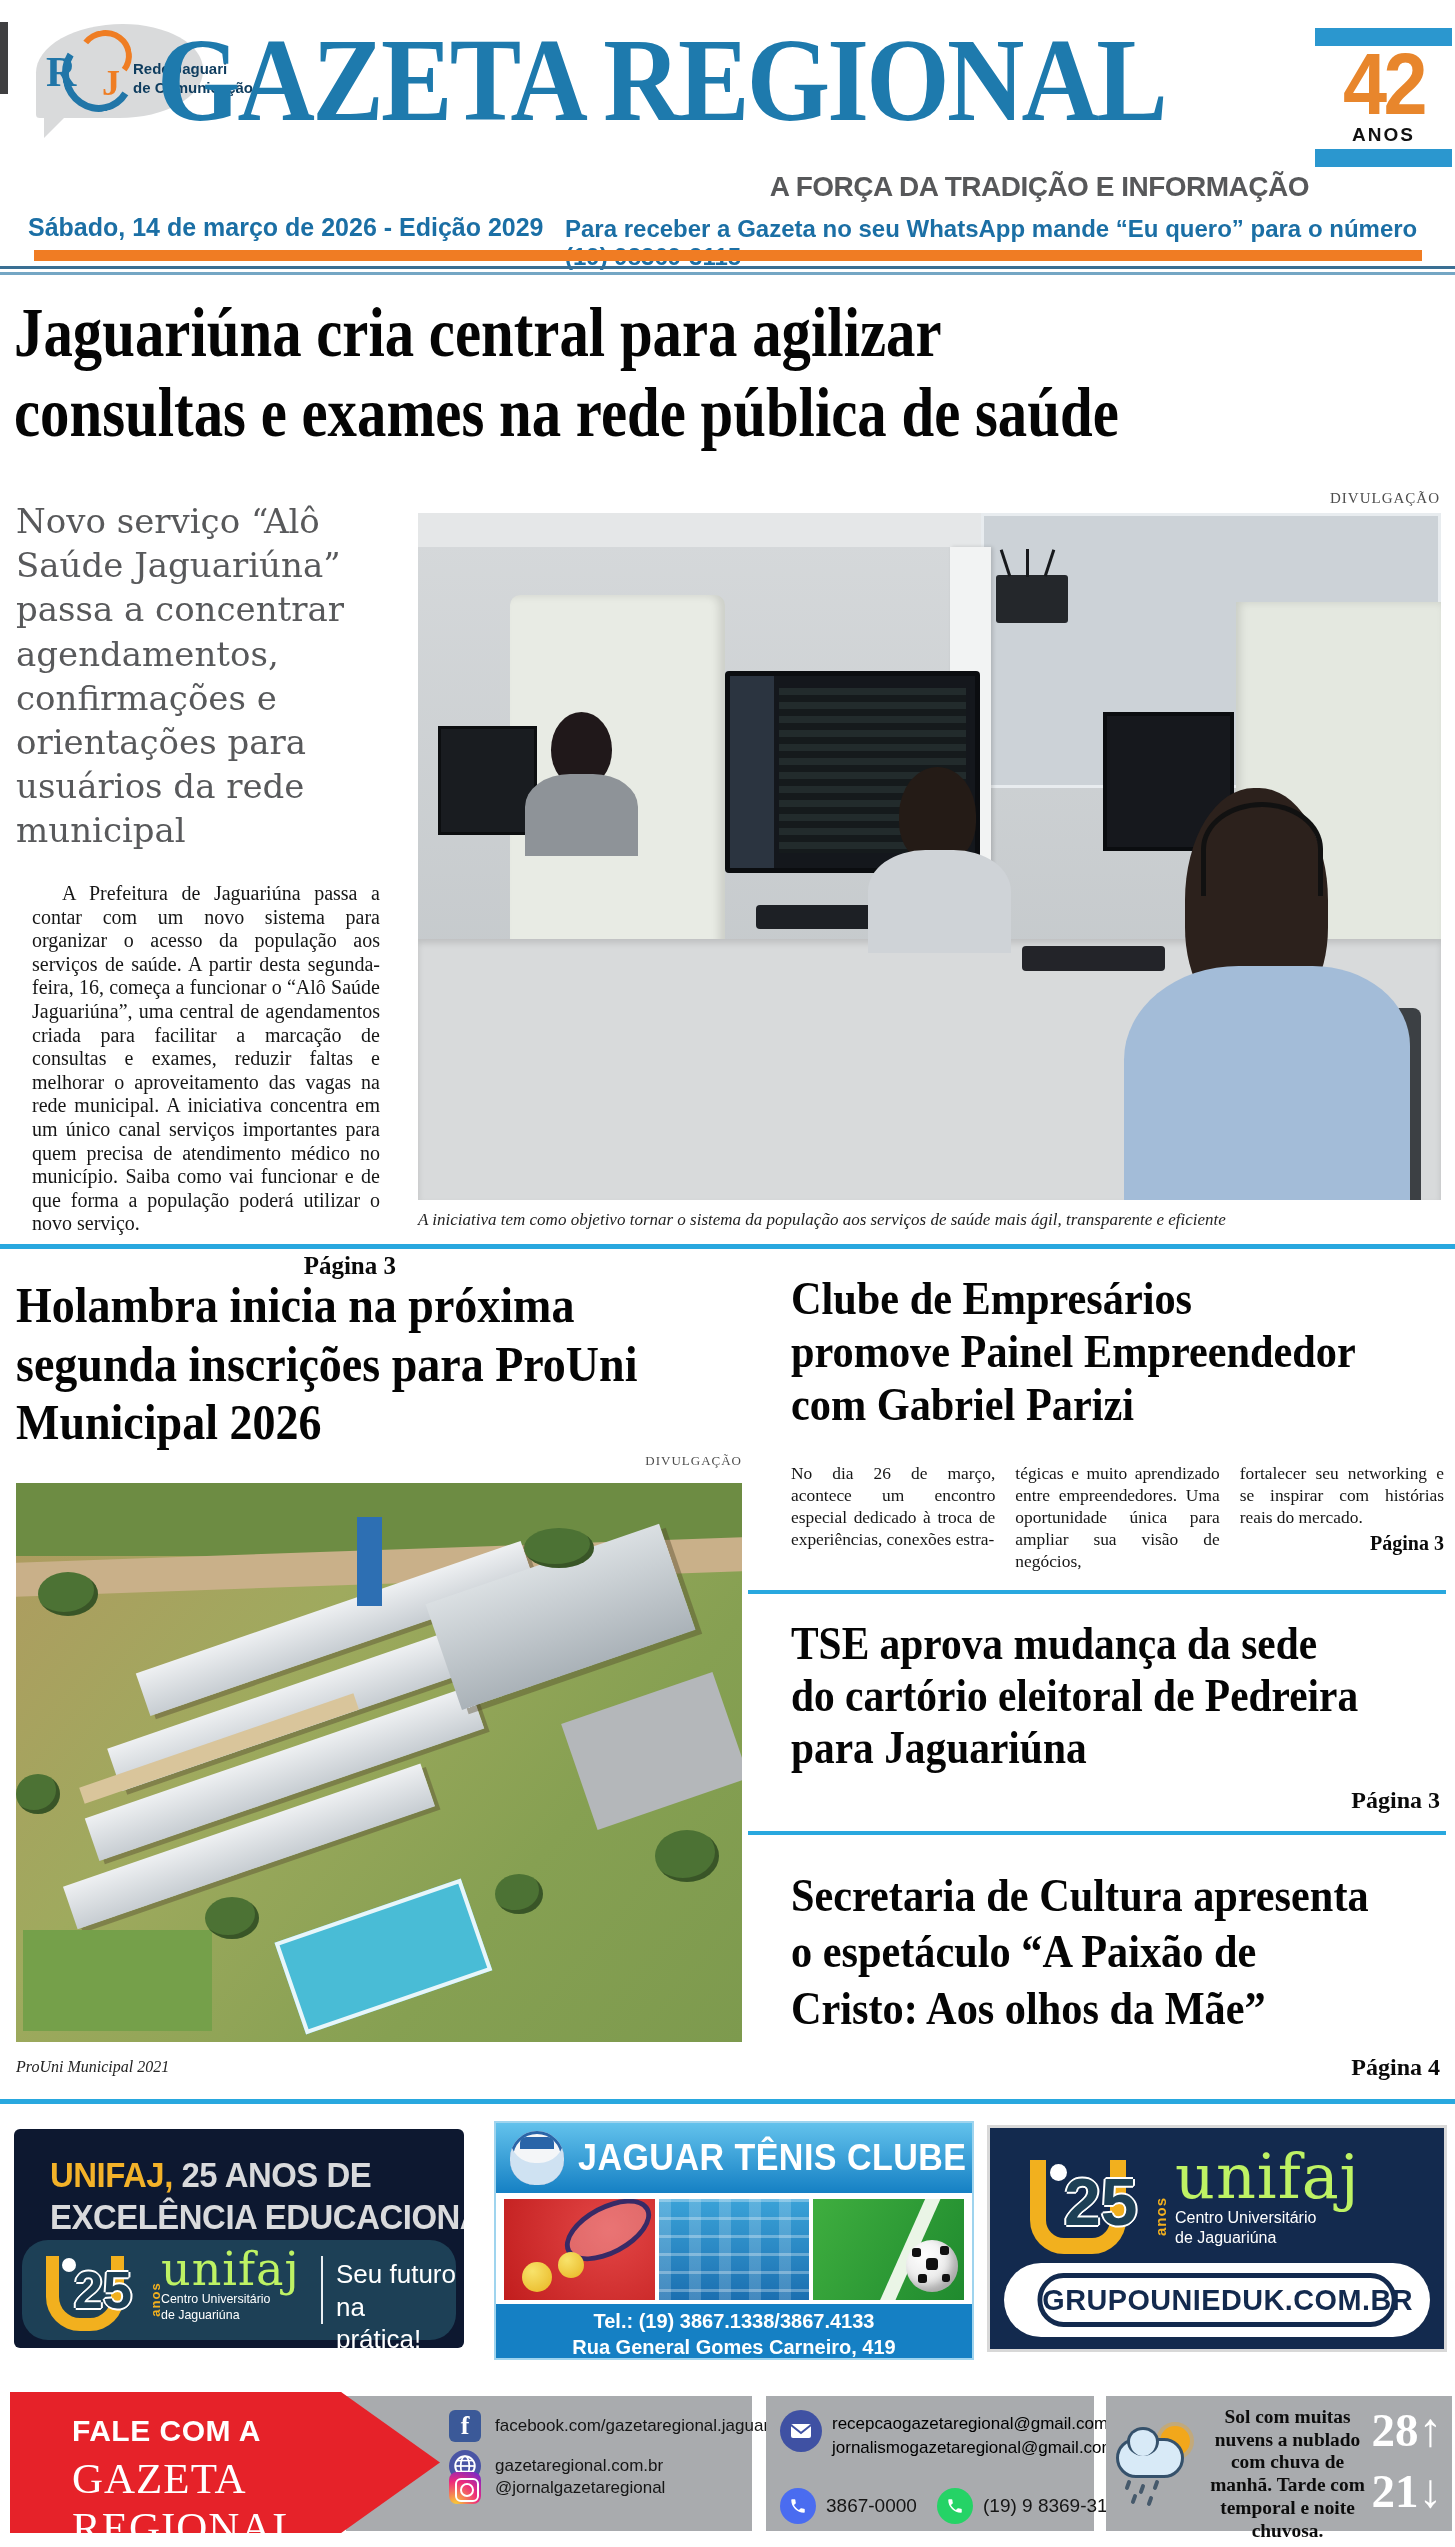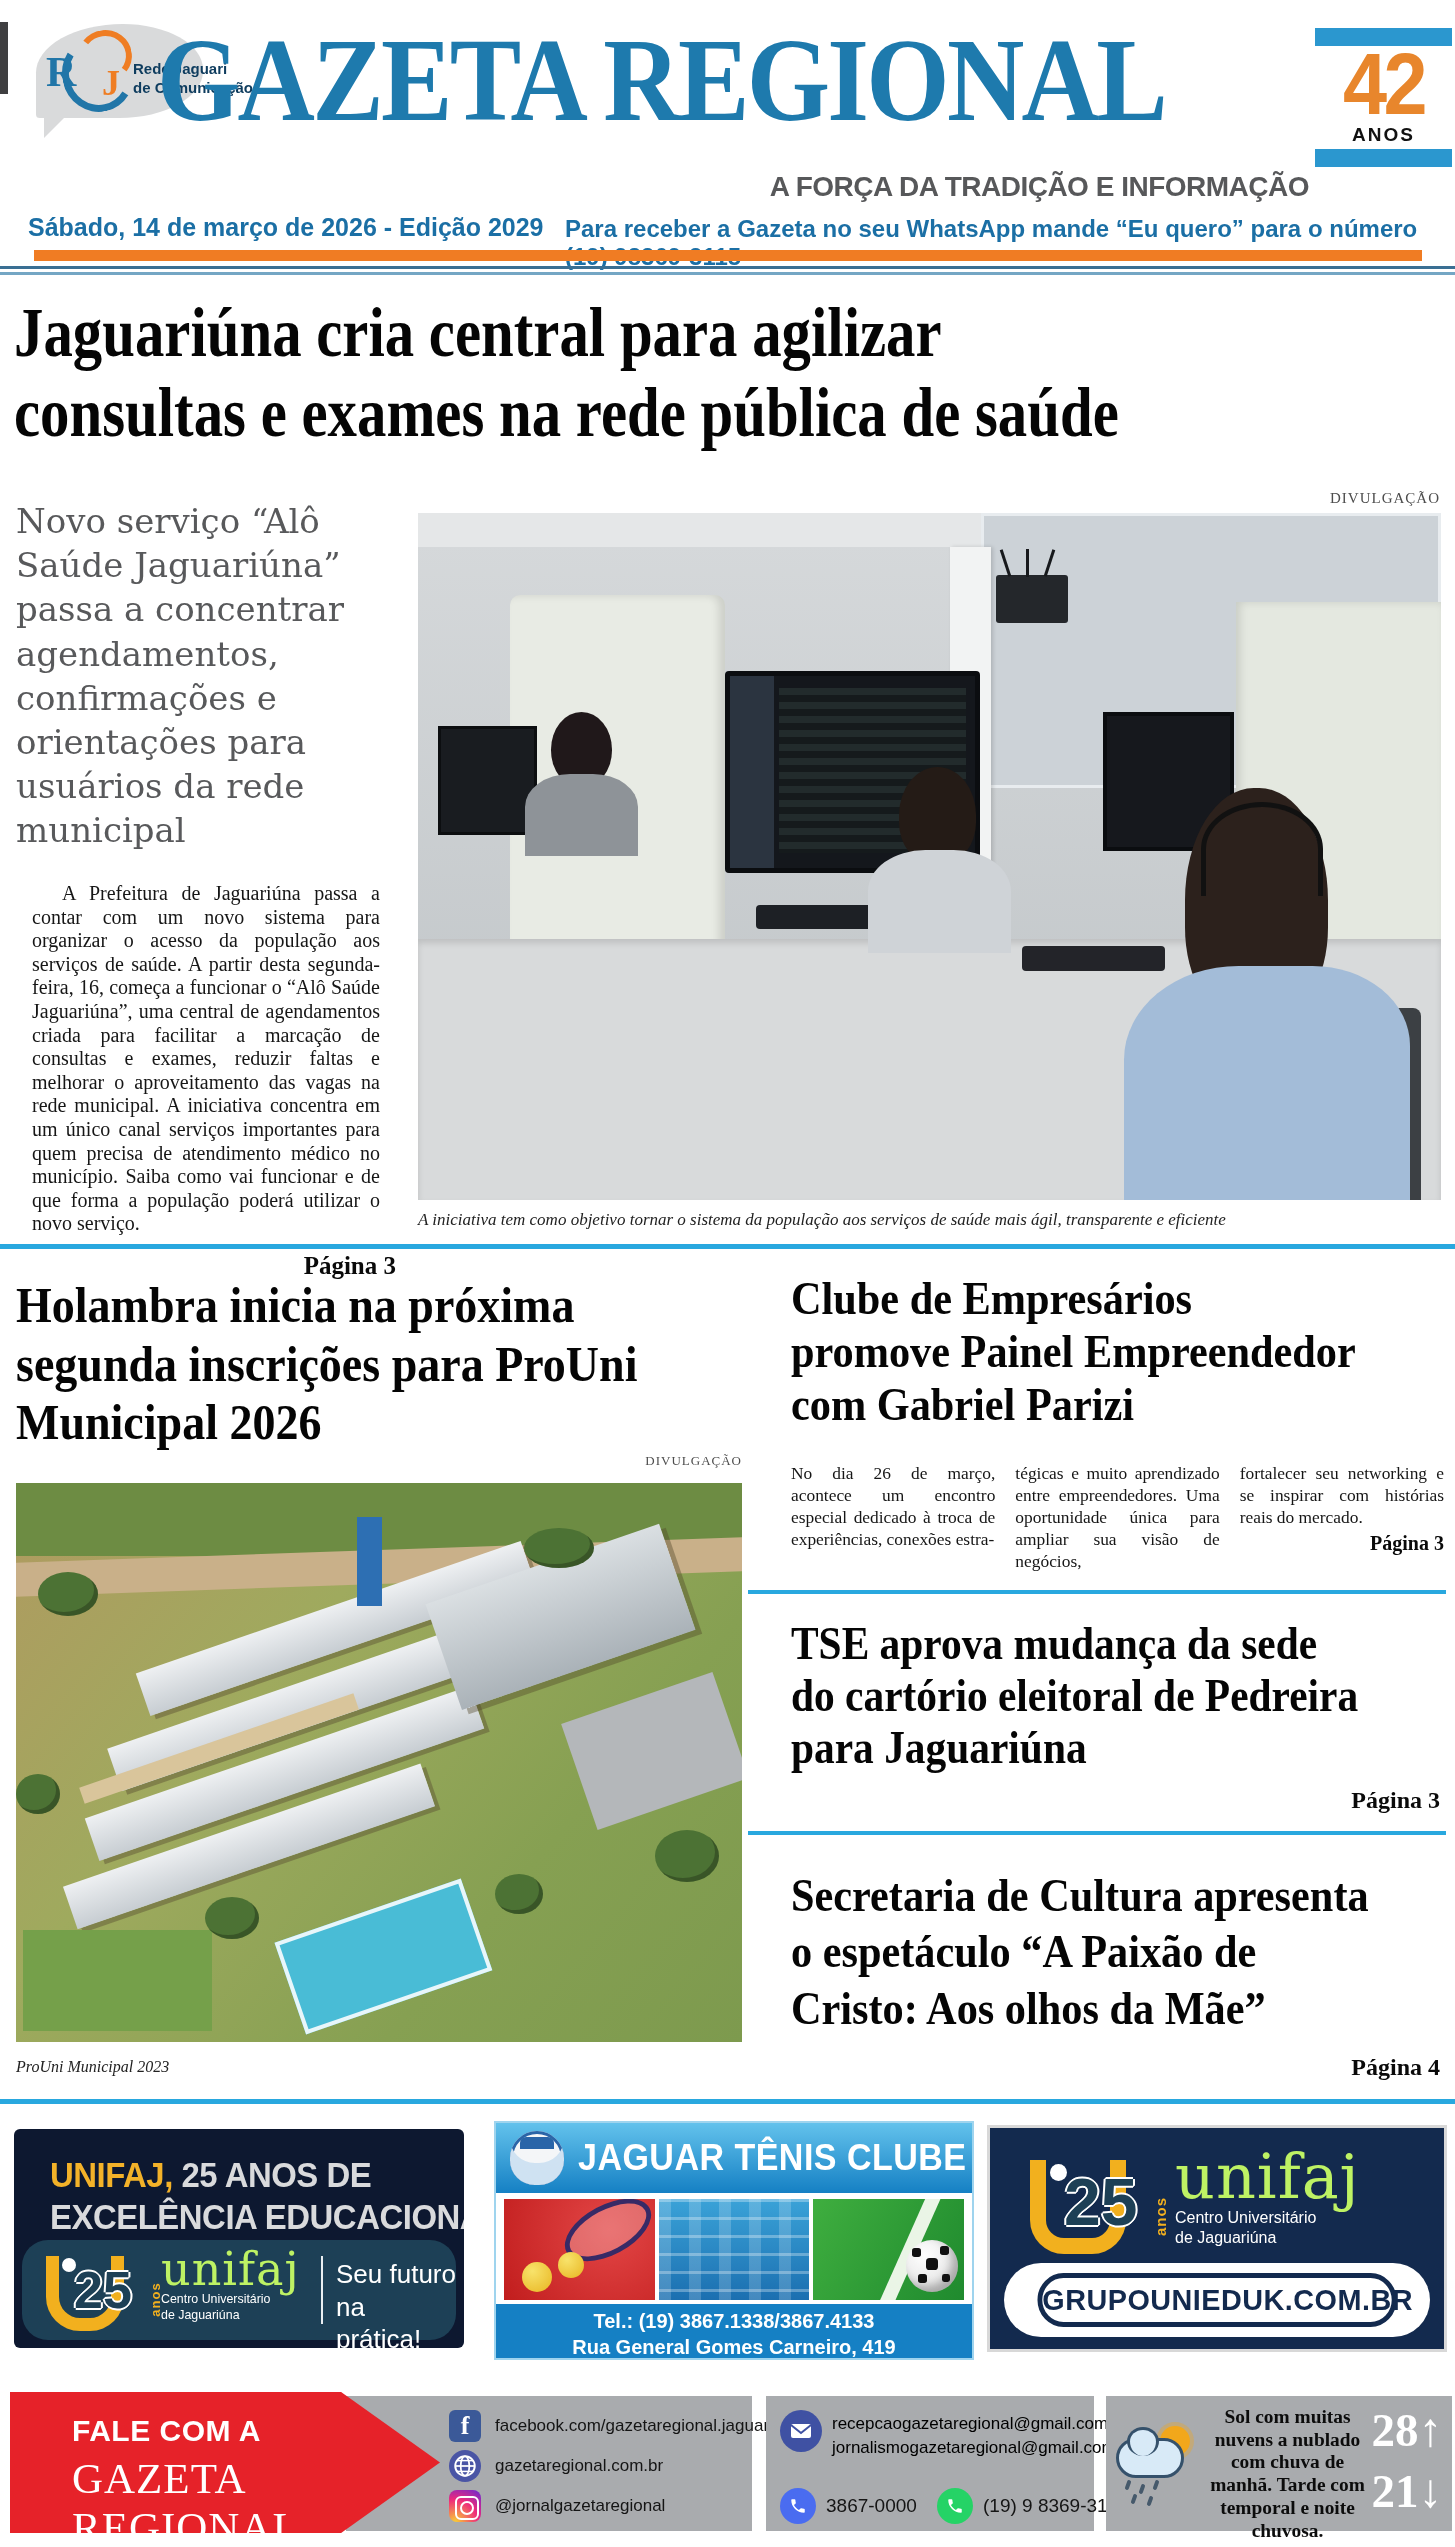--- a/index.html
+++ b/index.html
@@ -251,21 +251,21 @@
     <div class="abs p2-path"></div>
     <div class="abs p2-field"></div>
     <div class="abs p2-canopy"></div>
     <div class="p2-tree" style="left:3%;top:16%;width:60px;height:44px;"></div>
     <div class="p2-tree" style="left:70%;top:8%;width:70px;height:40px;"></div>
     <div class="p2-tree" style="left:88%;top:62%;width:64px;height:52px;"></div>
     <div class="p2-tree" style="left:66%;top:70%;width:48px;height:40px;"></div>
     <div class="p2-tree" style="left:26%;top:74%;width:54px;height:42px;"></div>
     <div class="p2-tree" style="left:0%;top:52%;width:44px;height:40px;"></div>
   </div>
-  <div class="abs caption cap2">ProUni Municipal 2023</div>
+  <div class="abs caption cap2">ProUni Municipal 2021</div>
 
   <div class="abs hl hl-clube">
     <div>Clube de Empresários</div>
     <div>promove Painel Empreendedor</div>
     <div>com Gabriel Parizi</div>
   </div>
   <div class="abs cols">
     <div class="col first">No dia 26 de março, acontece um encontro especial dedicado à troca de experiências, conexões estra-</div>
     <div class="col">tégicas e muito aprendizado entre empreendedores. Uma oportunidade única para ampliar sua visão de negócios,</div>
     <div class="col">
@@ -374,21 +374,21 @@
         <svg width="26" height="26" viewBox="0 0 24 24">
             <circle cx="12" cy="12" r="9" fill="none" stroke="#fff" stroke-width="1.8"></circle>
             <ellipse cx="12" cy="12" rx="4" ry="9" fill="none" stroke="#fff" stroke-width="1.6"></ellipse>
             <line x1="3" y1="12" x2="21" y2="12" stroke="#fff" stroke-width="1.6"></line>
             <line x1="4.5" y1="7" x2="19.5" y2="7" stroke="#fff" stroke-width="1.4"></line>
             <line x1="4.5" y1="17" x2="19.5" y2="17" stroke="#fff" stroke-width="1.4"></line>
           </svg>
       </div>
       <div class="soc-label">gazetaregional.com.br</div>
     </div>
-    <div class="soc-row" style="top:94px;">
+    <div class="soc-row" style="top:76px;">
       <div class="icon-ig">
           <i></i>
           <b></b>
         </div>
       <div class="soc-label">@jornalgazetaregional</div>
     </div>
   </div>
 
   <div class="fpanel pB">
     <div class="circ icon-mail" style="position:absolute;left:14px;top:14px;">

